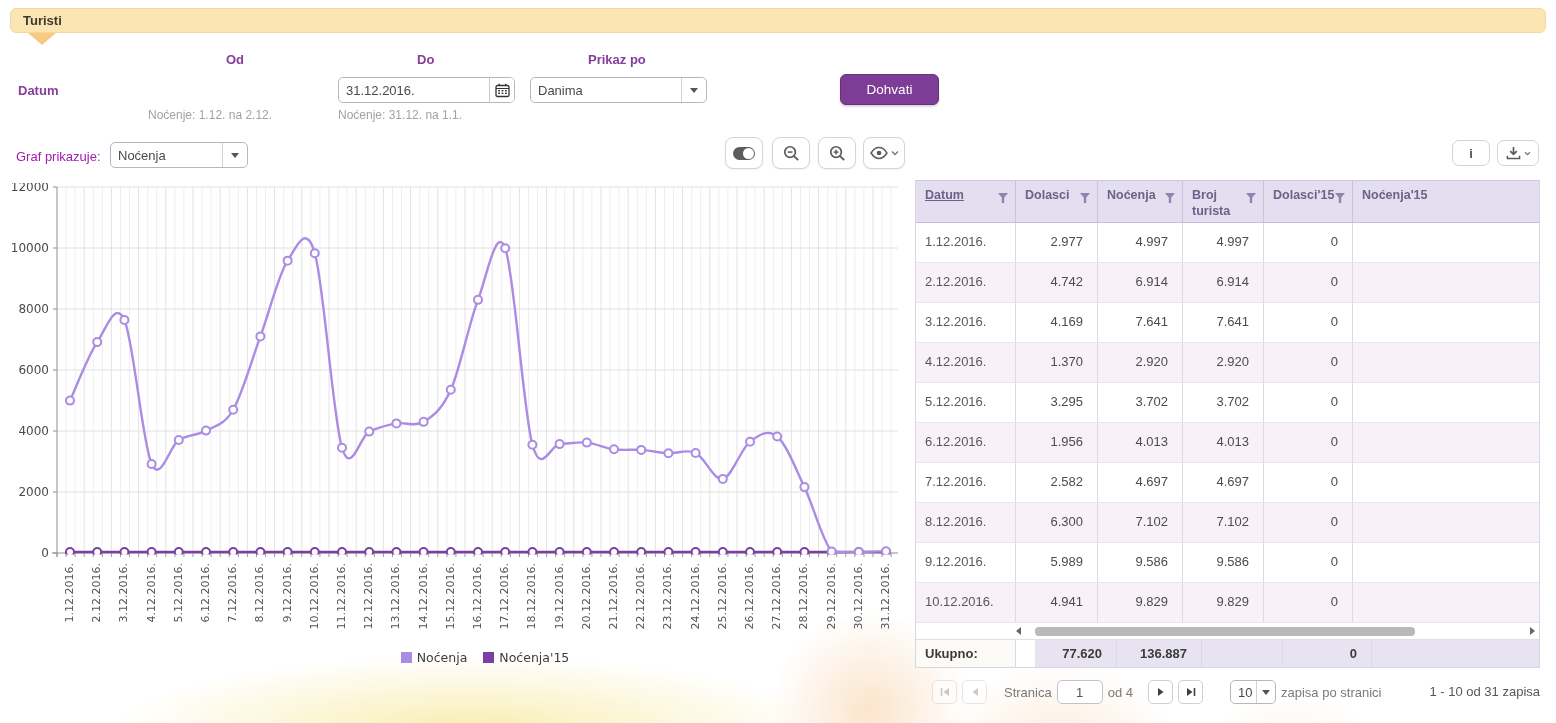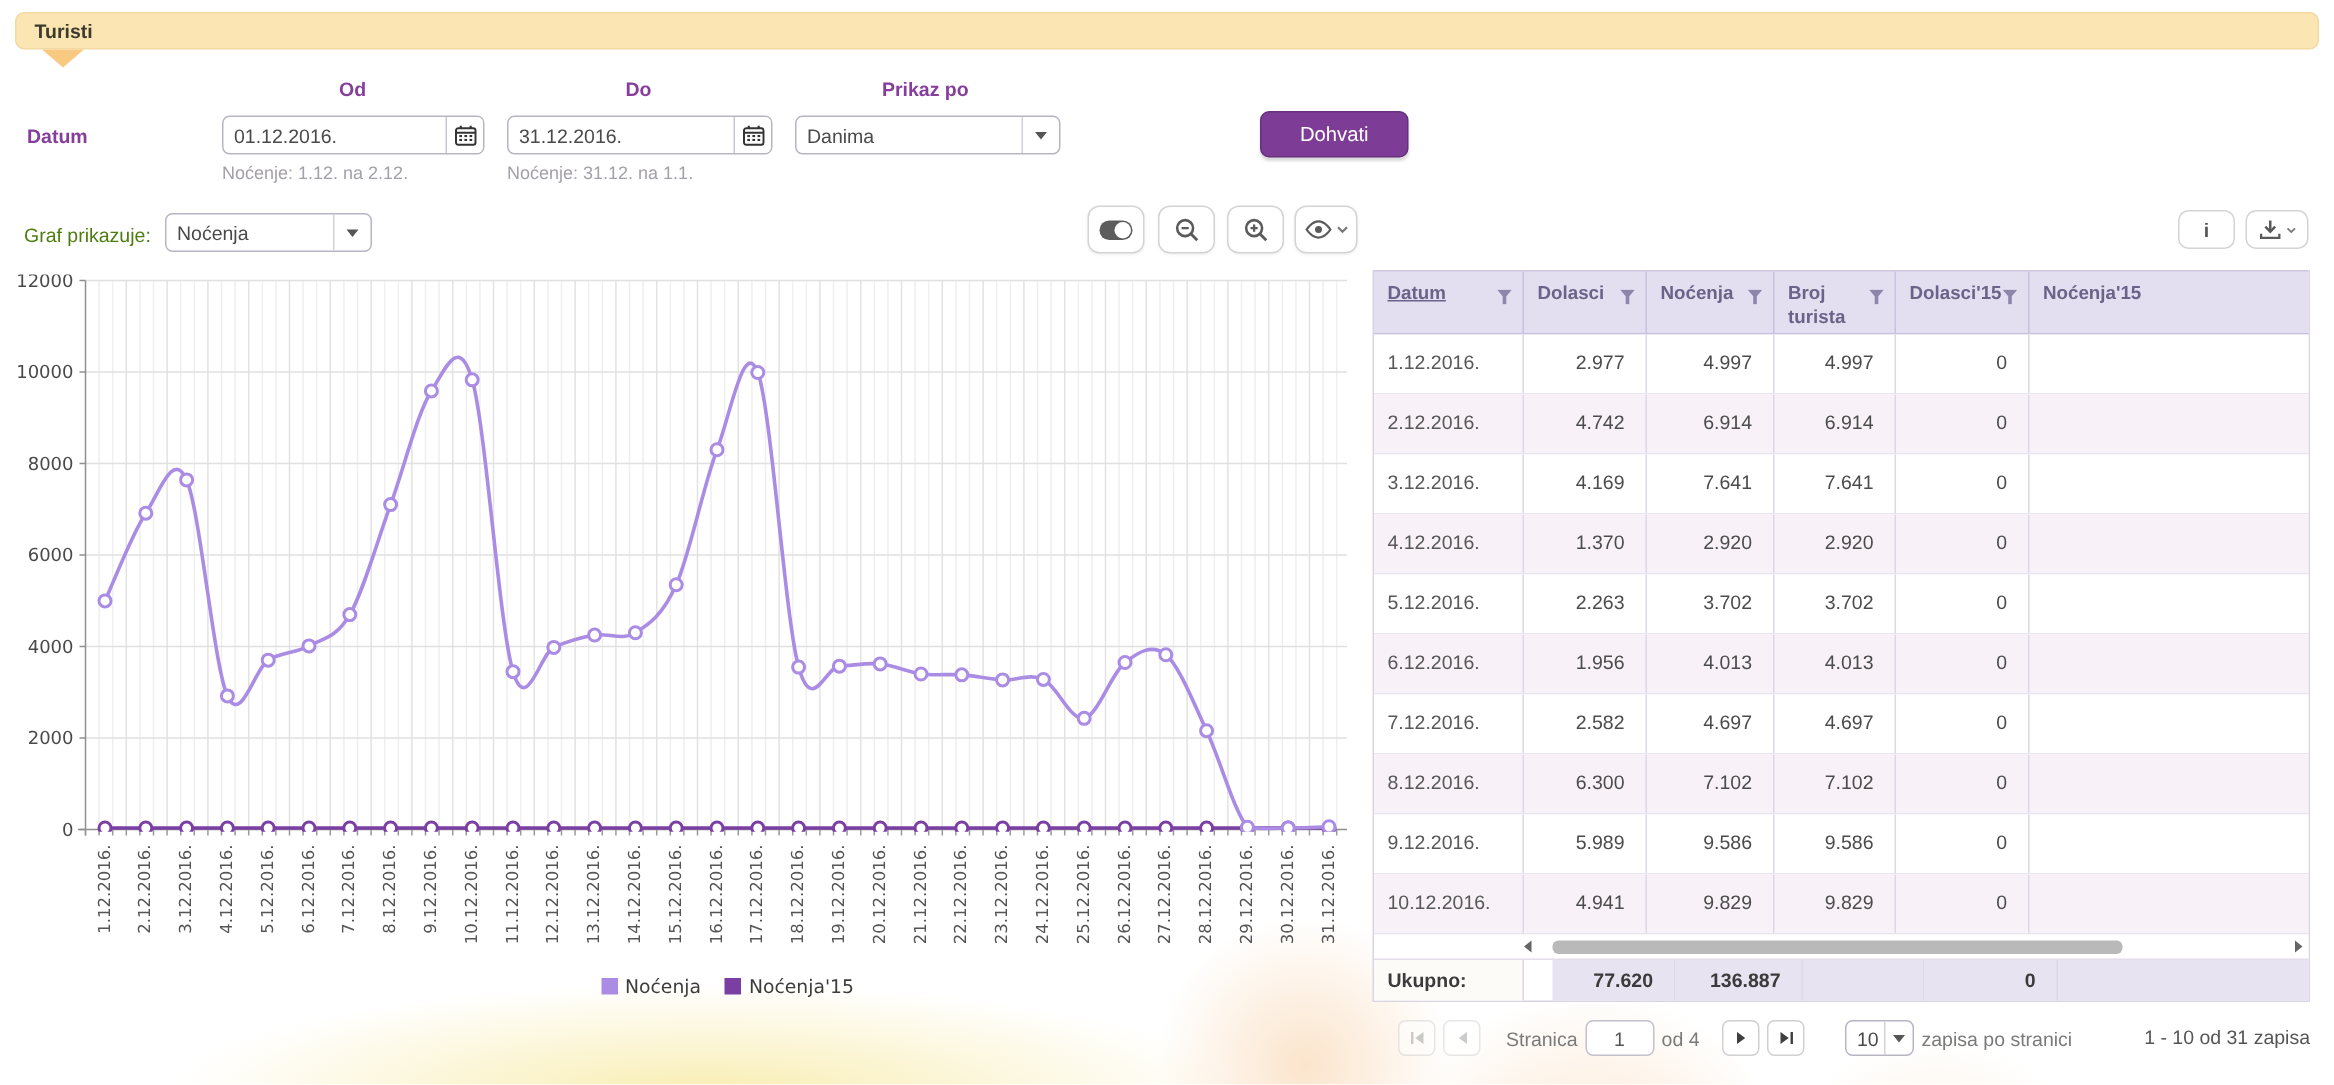--- a/index.html
+++ b/index.html
@@ -46,21 +46,21 @@
   .tri-down { width:0; height:0; border-left:4px solid transparent; border-right:4px solid transparent; border-top:5px solid #555; }
 
   
   .tool-btn { position:absolute; width:38px; height:32px; background:#fff; border:1px solid #d4d4d4;
               border-radius:8px; display:flex; align-items:center; justify-content:center; gap:2px;
               cursor:pointer; box-shadow:0 1px 2px rgba(0,0,0,.06); }
   .tool-btn.wide { width:42px; }
   .toggle-pill { width:22px; height:13px; background:#5d5d5d; border-radius:7px; position:relative; }
   .toggle-pill .knob { position:absolute; right:1px; top:1px; width:11px; height:11px; background:#fff; border-radius:50%; }
 
-  .gray-label { font-size:13px; color:#4d7c0f; }
+  .gray-label { font-size:13px; color:#a21caf; }
 
   
   .legend { display:flex; justify-content:center; align-items:center; gap:16px;
             font-size:12.5px; color:#3c3c3c; font-family:"DejaVu Sans", sans-serif; }
   .legend .li { display:flex; align-items:center; gap:5px; }
   .legend .sq { width:11px; height:11px; display:inline-block; }
 
   
   .info-text { font-size:13px; color:#565656; }
   .icon-btn { position:absolute; background:#fff; border:1px solid #d4d4d4; border-radius:7px;
@@ -119,39 +119,20 @@
   <div class="abs topbar z">
     <span>Turisti</span>
   </div>
   <div class="abs tab-arrow z"></div>
 
   <div class="abs flabel z" style="left:226px; top:52px;">Od</div>
   <div class="abs flabel z" style="left:417px; top:52px;">Do</div>
   <div class="abs flabel z" style="left:588px; top:52px;">Prikaz po</div>
   <div class="abs flabel z" style="left:18px; top:83px;">Datum</div>
 
-  <div class="abs input-group z" style="left:148px; top:77px; width:175px;">
-    <input value="01.12.2016." style="">
-    <div class="cal-btn">
-      <svg width="15" height="15" viewBox="0 0 15 15">
-        <rect x="1" y="2.5" width="13" height="11" rx="1.5" fill="none" stroke="#333" stroke-width="1.3"></rect>
-        <line x1="1" y1="5.5" x2="14" y2="5.5" stroke="#333" stroke-width="1.2"></line>
-        <line x1="4.2" y1="0.8" x2="4.2" y2="3" stroke="#333" stroke-width="1.4"></line>
-        <line x1="10.8" y1="0.8" x2="10.8" y2="3" stroke="#333" stroke-width="1.4"></line>
-        <g fill="#333">
-          <rect x="3.2" y="7" width="1.8" height="1.4"></rect>
-            <rect x="6.6" y="7" width="1.8" height="1.4"></rect>
-            <rect x="10" y="7" width="1.8" height="1.4"></rect>
-          <rect x="3.2" y="9.6" width="1.8" height="1.4"></rect>
-            <rect x="6.6" y="9.6" width="1.8" height="1.4"></rect>
-            <rect x="10" y="9.6" width="1.8" height="1.4"></rect>
-        </g>
-      </svg>
-    </div>
-  </div>
   <div class="abs note z" style="left:148px; top:108px;">Noćenje: 1.12. na 2.12.</div>
 
   <div class="abs input-group z" style="left:338px; top:77px; width:177px;">
     <input value="31.12.2016." style="">
     <div class="cal-btn">
       <svg width="15" height="15" viewBox="0 0 15 15">
         <rect x="1" y="2.5" width="13" height="11" rx="1.5" fill="none" stroke="#333" stroke-width="1.3"></rect>
         <line x1="1" y1="5.5" x2="14" y2="5.5" stroke="#333" stroke-width="1.2"></line>
         <line x1="4.2" y1="0.8" x2="4.2" y2="3" stroke="#333" stroke-width="1.4"></line>
         <line x1="10.8" y1="0.8" x2="10.8" y2="3" stroke="#333" stroke-width="1.4"></line>
@@ -608,21 +589,21 @@
         <div class="trow alt">
           <div class="td date" style="width: 100px;">4.12.2016.</div>
           <div class="td num" style="width: 82px;">1.370</div>
           <div class="td num" style="width: 85px;">2.920</div>
           <div class="td num" style="width: 81px;">2.920</div>
           <div class="td num" style="width: 89px;">0</div>
           <div class="td num" style="flex: 1 1 0%;"></div>
         </div>
         <div class="trow">
           <div class="td date" style="width: 100px;">5.12.2016.</div>
-          <div class="td num" style="width: 82px;">2.263</div>
+          <div class="td num" style="width: 82px;">3.295</div>
           <div class="td num" style="width: 85px;">3.702</div>
           <div class="td num" style="width: 81px;">3.702</div>
           <div class="td num" style="width: 89px;">0</div>
           <div class="td num" style="flex: 1 1 0%;"></div>
         </div>
         <div class="trow alt">
           <div class="td date" style="width: 100px;">6.12.2016.</div>
           <div class="td num" style="width: 82px;">1.956</div>
           <div class="td num" style="width: 85px;">4.013</div>
           <div class="td num" style="width: 81px;">4.013</div>

